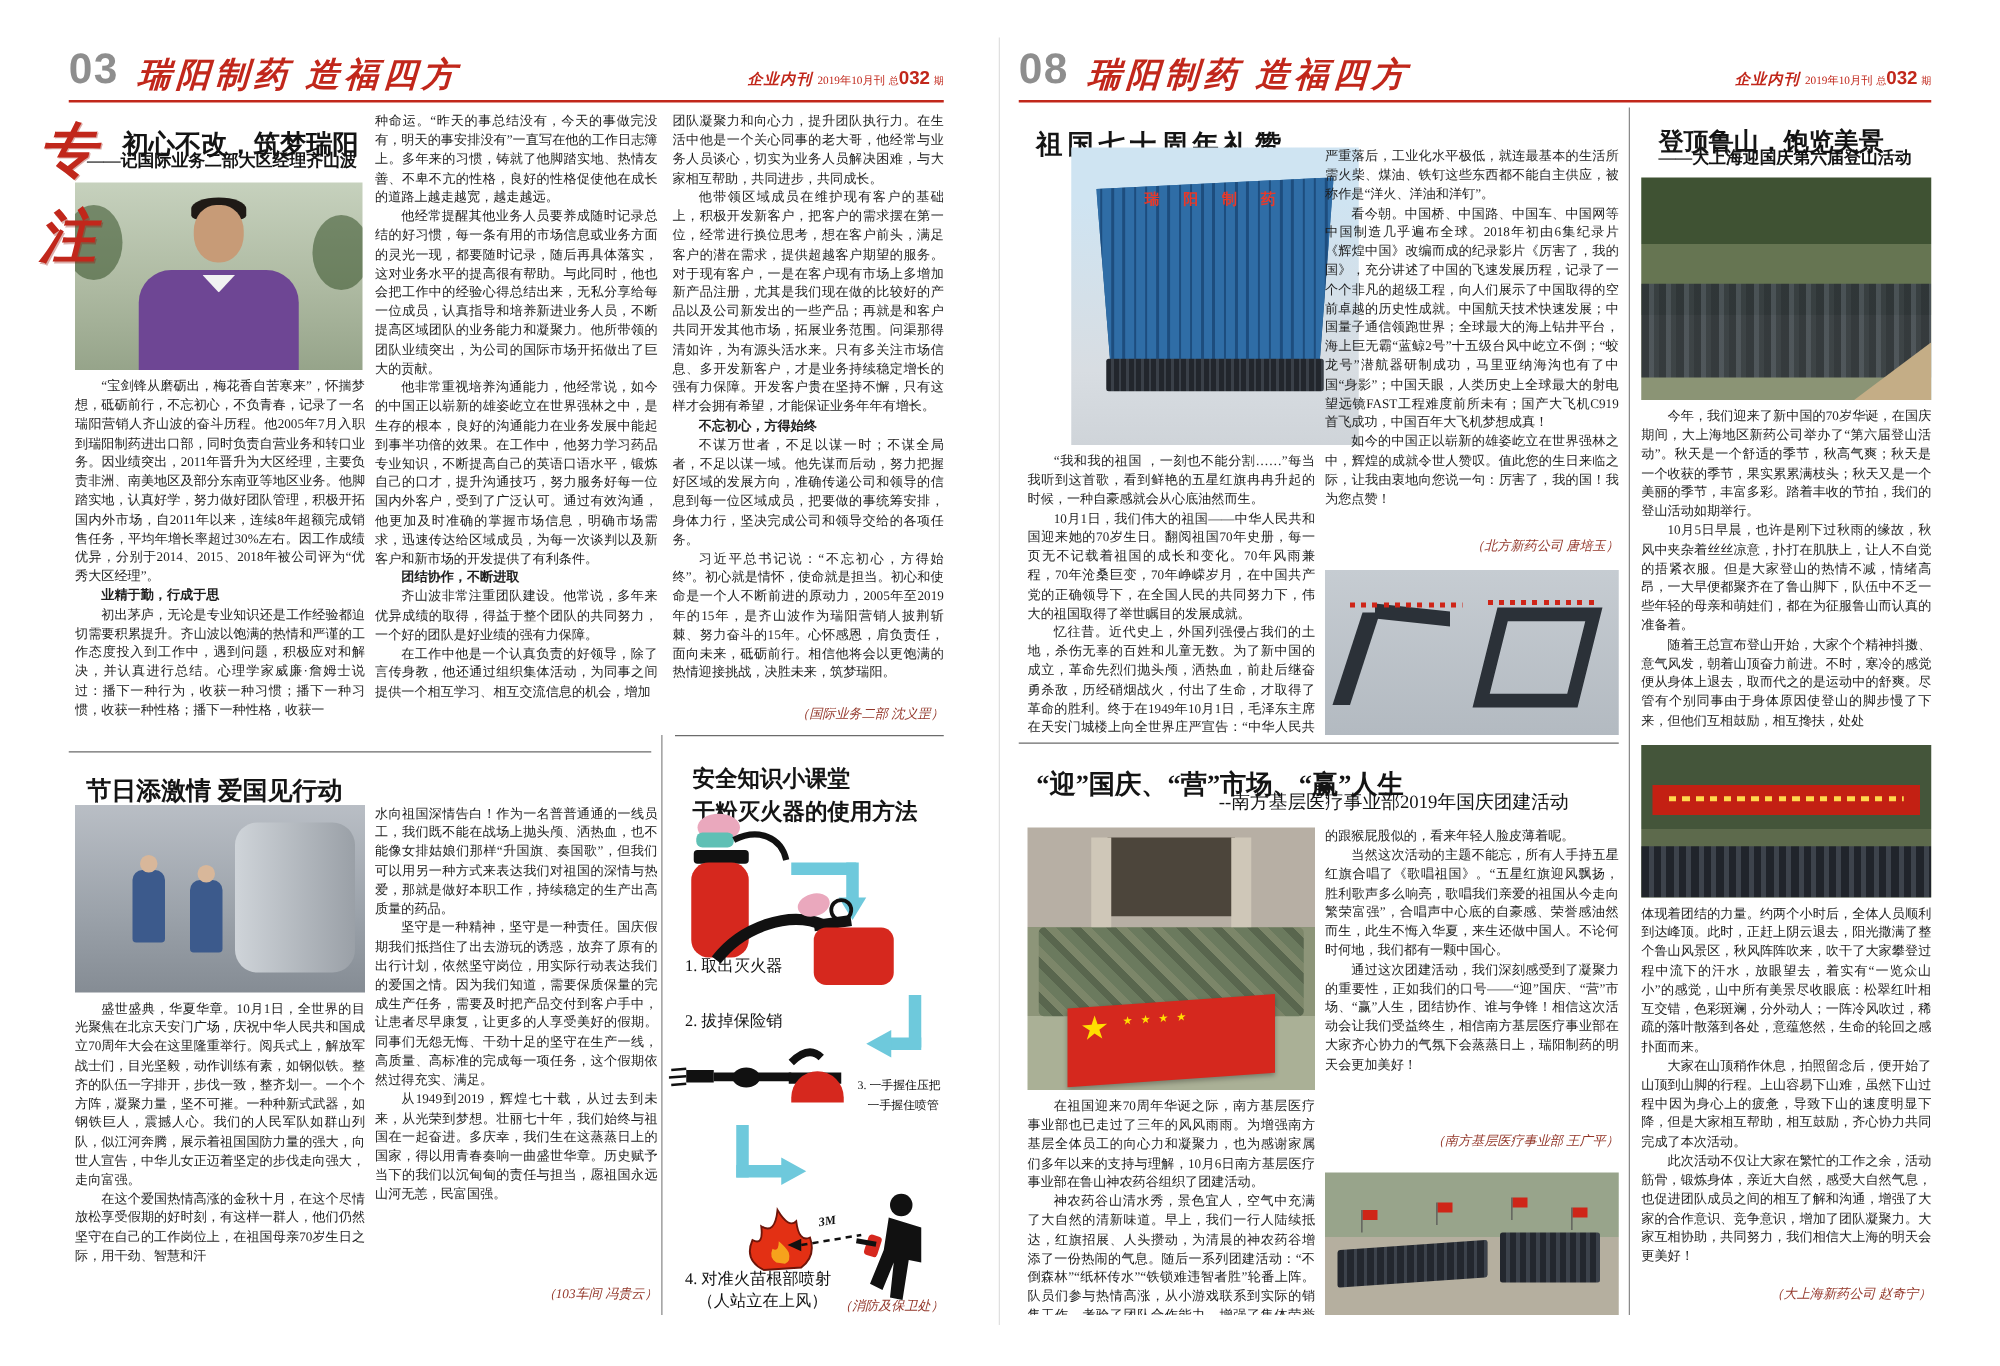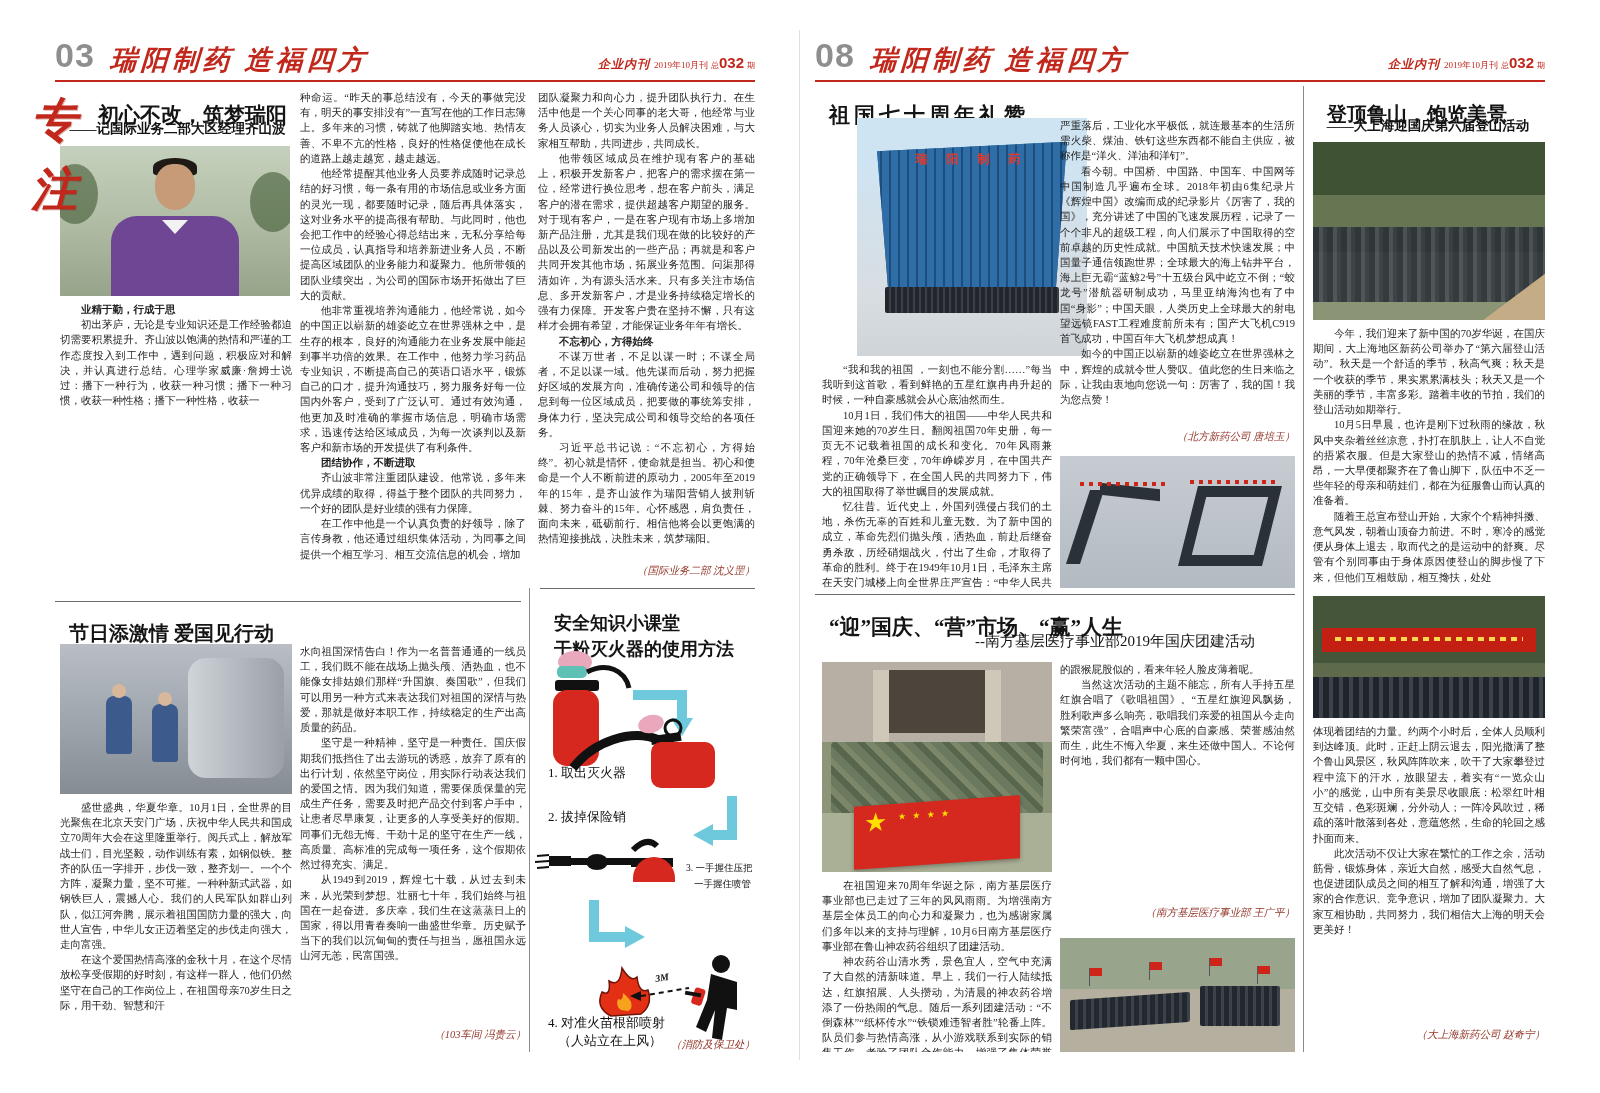--- a/index.html
+++ b/index.html
@@ -113,20 +113,21 @@
   <h3 class="abs subhead-line" style="left:55px;top:120px;width:245px;font-size:13.5px;">——记国际业务二部大区经理齐山波</h3>
   <div class="abs photo ph-portrait" style="left:60px;top:146px;width:230px;height:150px;">
     <div class="tree" style="left:-8px;top:18px;"></div>
     <div class="tree" style="right:-6px;top:26px;"></div>
     <div class="hair"></div>
     <div class="head"></div>
     <div class="sweater"></div>
     <div class="collar"></div>
   </div>
   <div class="abs textcol" style="left:60px;top:302px;width:232px;height:294px;">
+      <p class="para indent">“宝剑锋从磨砺出，梅花香自苦寒来”，怀揣梦想，砥砺前行，不忘初心，不负青春，记录了一名瑞阳营销人齐山波的奋斗历程。他2005年7月入职到瑞阳制药进出口部，同时负责自营业务和转口业务。因业绩突出，2011年晋升为大区经理，主要负责非洲、南美地区及部分东南亚等地区业务。他脚踏实地，认真好学，努力做好团队管理，积极开拓国内外市场，自2011年以来，连续8年超额完成销售任务，平均年增长率超过30%左右。因工作成绩优异，分别于2014、2015、2018年被公司评为“优秀大区经理”。</p>
       <p class="para subhead">业精于勤，行成于思</p>
       <p class="para indent">初出茅庐，无论是专业知识还是工作经验都迫切需要积累提升。齐山波以饱满的热情和严谨的工作态度投入到工作中，遇到问题，积极应对和解决，并认真进行总结。心理学家威廉·詹姆士说过：播下一种行为，收获一种习惯；播下一种习惯，收获一种性格；播下一种性格，收获一</p>
     </div>
   <div class="abs textcol" style="left:300px;top:90px;width:226px;height:506px;">
       <p class="para flush">种命运。“昨天的事总结没有，今天的事做完没有，明天的事安排没有”一直写在他的工作日志簿上。多年来的习惯，铸就了他脚踏实地、热情友善、不卑不亢的性格，良好的性格促使他在成长的道路上越走越宽，越走越远。</p>
       <p class="para indent">他经常提醒其他业务人员要养成随时记录总结的好习惯，每一条有用的市场信息或业务方面的灵光一现，都要随时记录，随后再具体落实，这对业务水平的提高很有帮助。与此同时，他也会把工作中的经验心得总结出来，无私分享给每一位成员，认真指导和培养新进业务人员，不断提高区域团队的业务能力和凝聚力。他所带领的团队业绩突出，为公司的国际市场开拓做出了巨大的贡献。</p>
       <p class="para indent">他非常重视培养沟通能力，他经常说，如今的中国正以崭新的雄姿屹立在世界强林之中，是生存的根本，良好的沟通能力在业务发展中能起到事半功倍的效果。在工作中，他努力学习药品专业知识，不断提高自己的英语口语水平，锻炼自己的口才，提升沟通技巧，努力服务好每一位国内外客户，受到了广泛认可。通过有效沟通，他更加及时准确的掌握市场信息，明确市场需求，迅速传达给区域成员，为每一次谈判以及新客户和新市场的开发提供了有利条件。</p>
       <p class="para subhead">团结协作，不断进取</p>
       <p class="para indent">齐山波非常注重团队建设。他常说，多年来优异成绩的取得，得益于整个团队的共同努力，一个好的团队是好业绩的强有力保障。</p>
       <p class="para indent">在工作中他是一个认真负责的好领导，除了言传身教，他还通过组织集体活动，为同事之间提供一个相互学习、相互交流信息的机会，增加</p>
@@ -281,20 +282,21 @@
     <div class="camo"></div>
     <div class="flag"></div>
   </div>
   <div class="abs textcol" style="left:822px;top:878px;width:230px;height:174px;">
       <p class="para indent">在祖国迎来70周年华诞之际，南方基层医疗事业部也已走过了三年的风风雨雨。为增强南方基层全体员工的向心力和凝聚力，也为感谢家属们多年以来的支持与理解，10月6日南方基层医疗事业部在鲁山神农药谷组织了团建活动。</p>
       <p class="para indent">神农药谷山清水秀，景色宜人，空气中充满了大自然的清新味道。早上，我们一行人陆续抵达，红旗招展、人头攒动，为清晨的神农药谷增添了一份热闹的气息。随后一系列团建活动：“不倒森林”“纸杯传水”“铁锁难违智者胜”轮番上阵。队员们参与热情高涨，从小游戏联系到实际的销售工作，考验了团队合作能力，增强了集体荣誉感。不要以为游戏就这么结束了，输了可是有惩罚的，集体走猴步引得众人合不拢嘴，面向同性做卧撑，小伙子们在做完的瞬间脸红</p>
     </div>
   <div class="abs textcol" style="left:1060px;top:662px;width:235px;height:240px;">
       <p class="para flush">的跟猴屁股似的，看来年轻人脸皮薄着呢。</p>
       <p class="para indent">当然这次活动的主题不能忘，所有人手持五星红旗合唱了《歌唱祖国》。“五星红旗迎风飘扬，胜利歌声多么响亮，歌唱我们亲爱的祖国从今走向繁荣富强”，合唱声中心底的自豪感、荣誉感油然而生，此生不悔入华夏，来生还做中国人。不论何时何地，我们都有一颗中国心。</p>
+      <p class="para indent">通过这次团建活动，我们深刻感受到了凝聚力的重要性，正如我们的口号——“迎”国庆、“营”市场、“赢”人生，团结协作、谁与争锋！相信这次活动会让我们受益终生，相信南方基层医疗事业部在大家齐心协力的气氛下会蒸蒸日上，瑞阳制药的明天会更加美好！</p>
     </div>
   <div class="abs byline-abs" style="left:1060px;top:906px;width:235px;">（南方基层医疗事业部 王广平）</div>
   <div class="abs photo ph-march" style="left:1060px;top:938px;width:235px;height:114px;">
     <div class="row" style="left:10px;top:58px;width:120px;height:30px;transform:skewY(-4deg);"></div>
     <div class="row" style="left:140px;top:48px;width:80px;height:40px;"></div>
     <div class="flag" style="left:30px;top:30px;"></div>
     <div class="flag" style="left:90px;top:24px;"></div>
     <div class="flag" style="left:150px;top:20px;"></div>
     <div class="flag" style="left:198px;top:28px;"></div>
   </div>
@@ -311,17 +313,18 @@
       <p class="para indent">今年，我们迎来了新中国的70岁华诞，在国庆期间，大上海地区新药公司举办了“第六届登山活动”。秋天是一个舒适的季节，秋高气爽；秋天是一个收获的季节，果实累累满枝头；秋天又是一个美丽的季节，丰富多彩。踏着丰收的节拍，我们的登山活动如期举行。</p>
       <p class="para indent">10月5日早晨，也许是刚下过秋雨的缘故，秋风中夹杂着丝丝凉意，扑打在肌肤上，让人不自觉的捂紧衣服。但是大家登山的热情不减，情绪高昂，一大早便都聚齐在了鲁山脚下，队伍中不乏一些年轻的母亲和萌娃们，都在为征服鲁山而认真的准备着。</p>
       <p class="para indent">随着王总宣布登山开始，大家个个精神抖擞、意气风发，朝着山顶奋力前进。不时，寒冷的感觉便从身体上退去，取而代之的是运动中的舒爽。尽管有个别同事由于身体原因使登山的脚步慢了下来，但他们互相鼓励，相互搀扶，处处</p>
     </div>
   <div class="abs photo ph-banner" style="left:1313px;top:596px;width:232px;height:122px;">
     <div class="banner"></div>
     <div class="crowd"></div>
   </div>
   <div class="abs textcol" style="left:1313px;top:724px;width:232px;height:300px;">
       <p class="para flush">体现着团结的力量。约两个小时后，全体人员顺利到达峰顶。此时，正赶上阴云退去，阳光撒满了整个鲁山风景区，秋风阵阵吹来，吹干了大家攀登过程中流下的汗水，放眼望去，着实有“一览众山小”的感觉，山中所有美景尽收眼底：松翠红叶相互交错，色彩斑斓，分外动人；一阵冷风吹过，稀疏的落叶散落到各处，意蕴悠然，生命的轮回之感扑面而来。</p>
+      <p class="para indent">大家在山顶稍作休息，拍照留念后，便开始了山顶到山脚的行程。上山容易下山难，虽然下山过程中因为身心上的疲惫，导致下山的速度明显下降，但是大家相互帮助，相互鼓励，齐心协力共同完成了本次活动。</p>
       <p class="para indent">此次活动不仅让大家在繁忙的工作之余，活动筋骨，锻炼身体，亲近大自然，感受大自然气息，也促进团队成员之间的相互了解和沟通，增强了大家的合作意识、竞争意识，增加了团队凝聚力。大家互相协助，共同努力，我们相信大上海的明天会更美好！</p>
     </div>
   <div class="abs byline-abs" style="left:1313px;top:1028px;width:232px;">（大上海新药公司 赵奇宁）</div>
 
 </div>
 
 </body></html>

